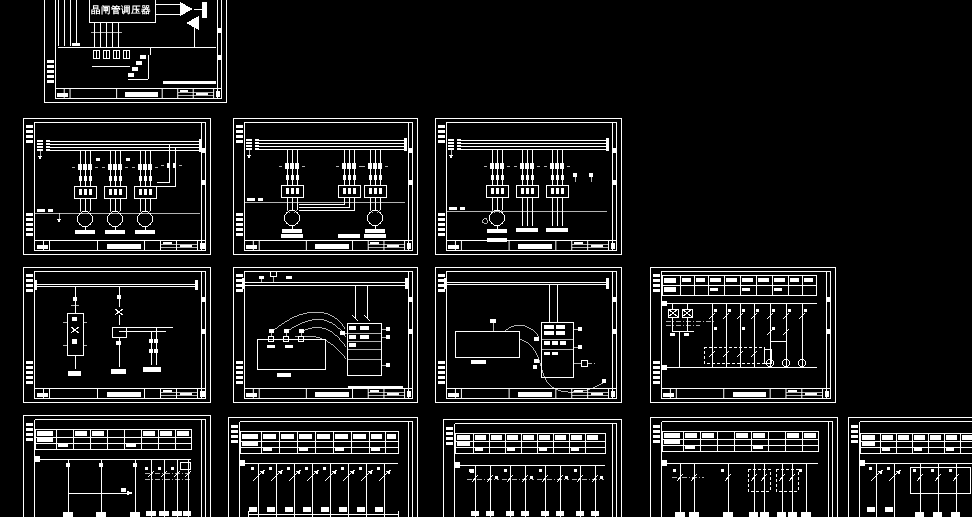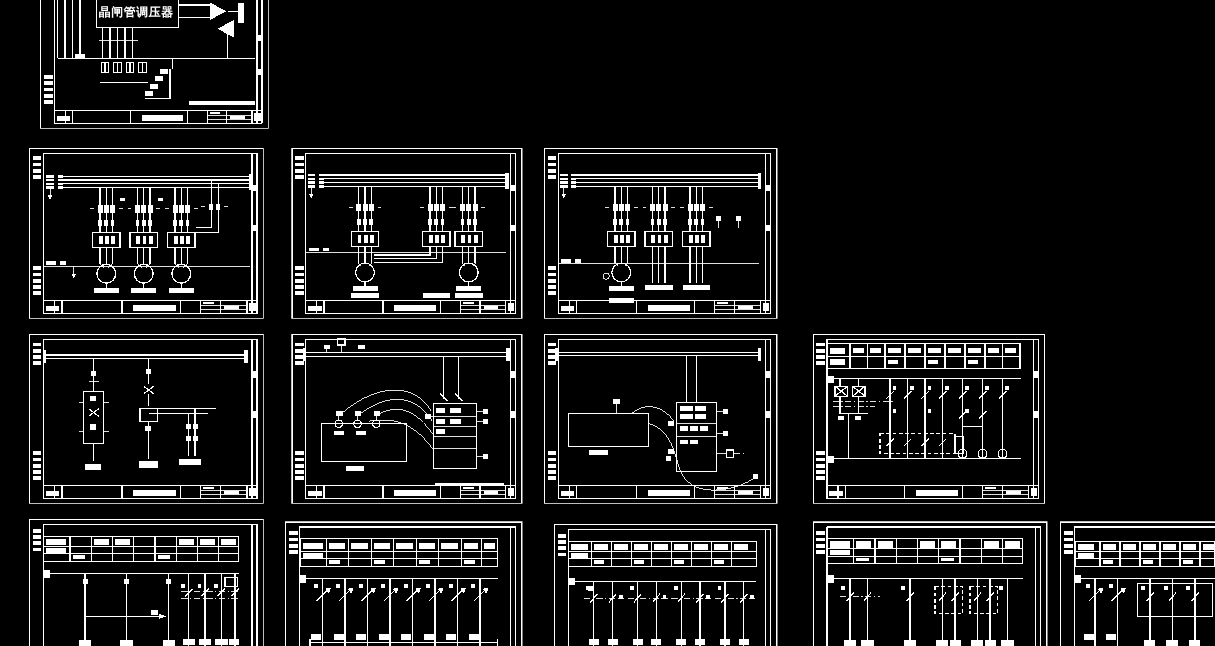--- a/index.html
+++ b/index.html
@@ -106,21 +106,21 @@
     <rect class="f" x="-6" y="4" width="3" height="3"></rect>
     <path class="dd" d="M-8 14H24"></path>
     <path class="s" d="M-3 17L3 10M12 17L18 10"></path>
     <rect class="f" x="20" y="11" width="3" height="3"></rect>
     <rect class="f" x="-4" y="46" width="8" height="5"></rect>
     <rect class="f" x="11" y="46" width="8" height="5"></rect>
   </g>
 </defs>
 </svg>
 
-<div class="sheet" style="left:32px;top:0">
+<div class="sheet" style="left:44px;top:0">
 <svg width="183" height="103" viewBox="0 0 183 103">
   <g>
     <path class="s" d="M0.5 0V102.5H182.5V0"></path>
     <path class="s" d="M11.5 0V98.5M177.5 0V98.5M11.5 98.5H177.5"></path>
     <path class="s" d="M173.5 0V98.5"></path>
     <rect class="f" x="174" y="28" width="3" height="5"></rect>
           <rect class="f" x="174" y="55" width="3" height="5"></rect>
     <use href="#lmbot" x="3" y="60"></use>
     <use href="#tstrip" transform="translate(11.5 88.5) scale(0.97 1)"></use>
   </g>

